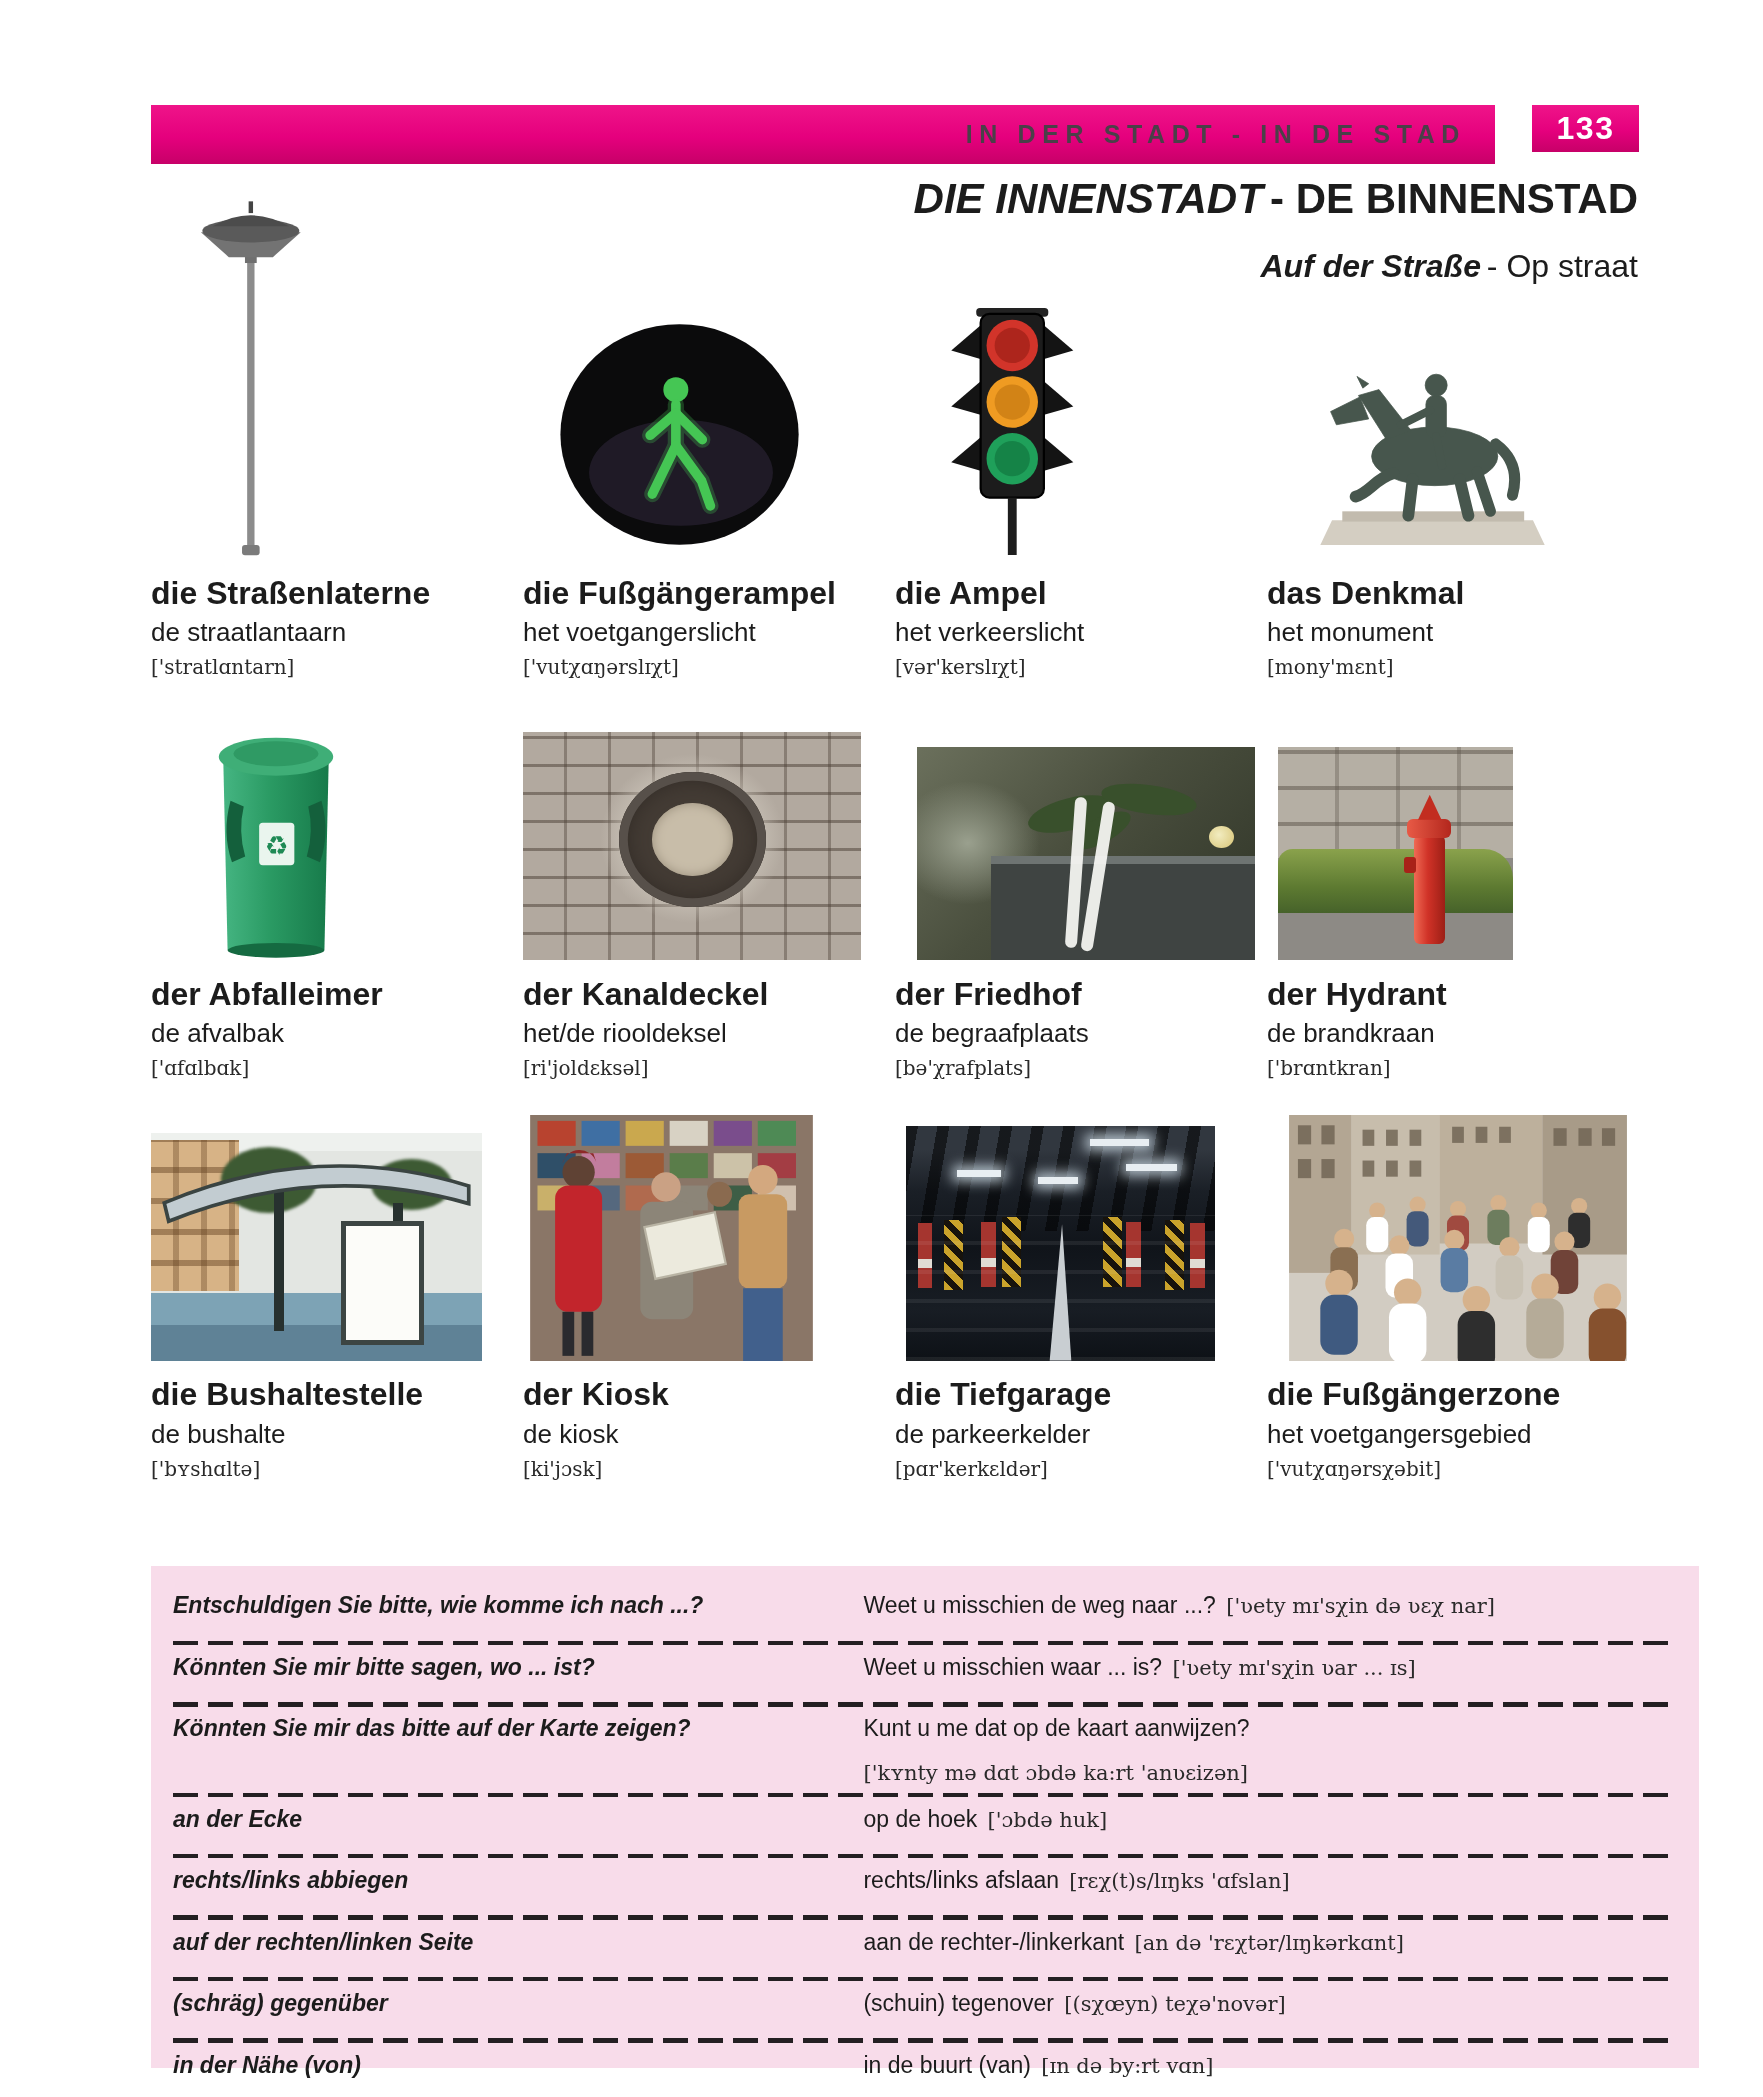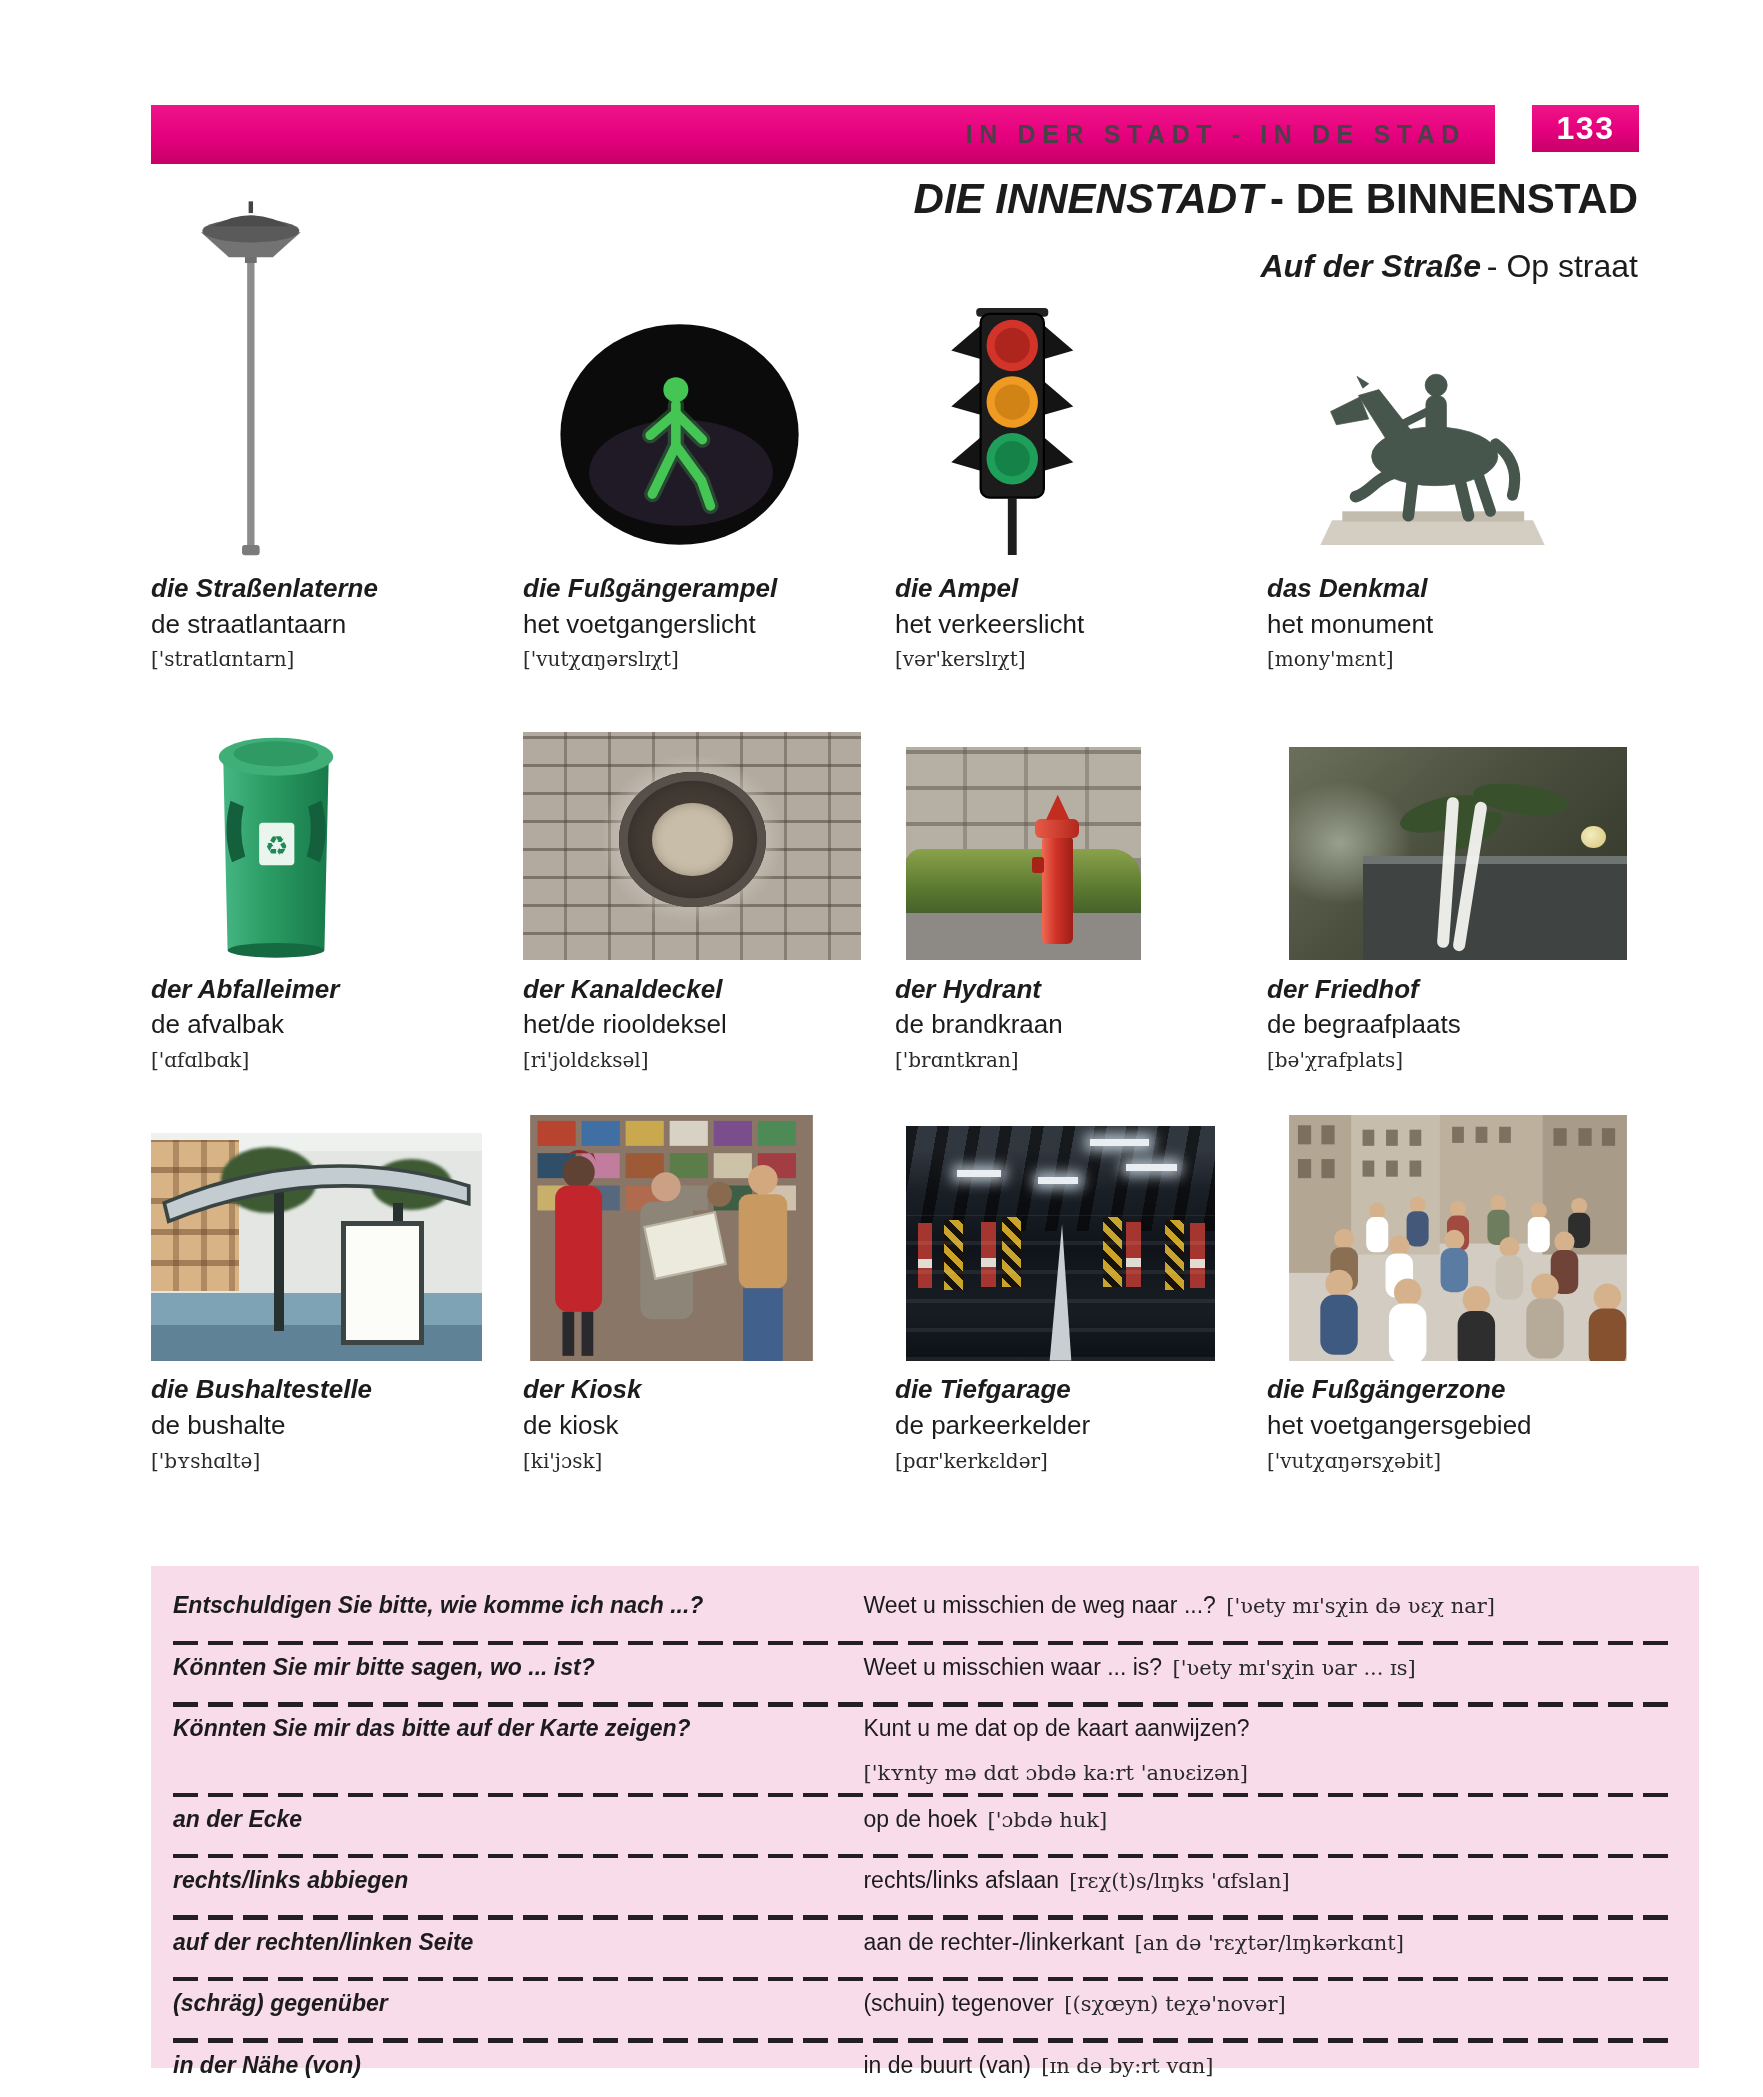--- a/index.html
+++ b/index.html
@@ -20,21 +20,21 @@
   .subtitle{position:absolute;right:125px;top:248px;font-size:32px;white-space:nowrap;}
   .subtitle .it{font-style:italic;font-weight:bold;margin-right:5.9px;}
   
   .grid{position:absolute;left:151px;top:309px;width:1488px;}
   .vrow{display:grid;grid-template-columns:repeat(4,1fr);}
   .cell{position:relative;}
   .photo{position:relative;height:250px;}
   .r23 .photo{height:242px;}
   .photo>svg,.photo>.pic{position:absolute;bottom:0;}
   .cap{padding-top:11.8px;padding-right:29px;height:147px;}
-  .cap .de{font-size:26px;font-weight:bold;font-style:italic;line-height:1.38;}
+  .cap .de{font-size:32px;font-weight:bold;line-height:1.38;}
   .cap .nl{font-size:26px;line-height:1.38;}
   .cap .ipa{font-family:"DejaVu Serif",serif;font-size:20px;color:#2a2a2a;margin-top:4.4px;}
   
   .ptable{position:absolute;left:151px;top:1566px;width:1548px;height:502px;background:#f8dcea;
           box-sizing:border-box;padding:22px 25px 14.7px 22px;}
   .prow{display:flex;align-items:baseline;min-height:41px;padding:4.4px 0 2.9px 0;}
   .pde{width:46%;font-size:23px;font-weight:bold;font-style:italic;flex-shrink:0;}
   .pnl{flex:1;font-size:23px;}
   .pnl .ipa{font-family:"DejaVu Serif",serif;font-size:21px;margin-left:10.3px;color:#2a2a2a;}
   .pnl .ipa.blk{display:block;margin-left:0;margin-top:19px;}
@@ -264,52 +264,52 @@
         </div>
         <div class="cap">
           <div class="de">der Kanaldeckel</div>
           <div class="nl">het/de riooldeksel</div>
           <div class="ipa">[ri'joldɛksəl]</div>
         </div>
       </div>
 
       <div class="cell">
         <div class="photo">
-          <div class="pic hyd">
-            <div class="wall"></div>
-              <div class="bush"></div>
-            <div class="body"></div>
-              <div class="cap2"></div>
-              <div class="tip"></div>
-              <div class="noz"></div>
-          </div>
-        </div>
-        <div class="cap">
-          <div class="de">der Hydrant</div>
-          <div class="nl">de brandkraan</div>
-          <div class="ipa">['brɑntkran]</div>
-        </div>
-      </div>
-
-      <div class="cell">
-        <div class="photo">
           <div class="pic cem">
             <div class="stone"></div>
             <div class="leaf" style="left:110px;top:51px;width:88px;height:32px;transform:rotate(-14deg);"></div>
             <div class="leaf" style="left:184px;top:38px;width:96px;height:29px;transform:rotate(8deg);"></div>
             <div class="leaf" style="left:151px;top:71px;width:66px;height:25px;transform:rotate(-28deg);"></div>
             <div class="rib" style="left:153px;top:50px;transform:rotate(4deg);"></div>
             <div class="rib" style="left:175px;top:54px;transform:rotate(9deg);"></div>
             <div class="rose"></div>
           </div>
         </div>
         <div class="cap">
           <div class="de">der Friedhof</div>
           <div class="nl">de begraafplaats</div>
           <div class="ipa">[bə'χrafplats]</div>
+        </div>
+      </div>
+
+      <div class="cell">
+        <div class="photo">
+          <div class="pic hyd">
+            <div class="wall"></div>
+              <div class="bush"></div>
+            <div class="body"></div>
+              <div class="cap2"></div>
+              <div class="tip"></div>
+              <div class="noz"></div>
+          </div>
+        </div>
+        <div class="cap">
+          <div class="de">der Hydrant</div>
+          <div class="nl">de brandkraan</div>
+          <div class="ipa">['brɑntkran]</div>
         </div>
       </div>
     </div>
 
     <div class="vrow r23">
 
       <div class="cell">
         <div class="photo">
           <div class="pic bus">
             <div class="bld"></div>

